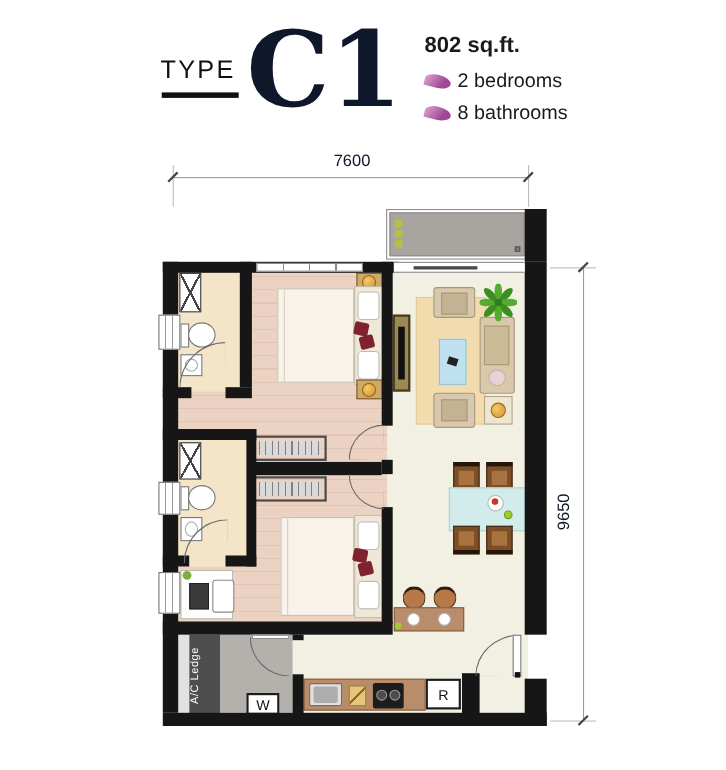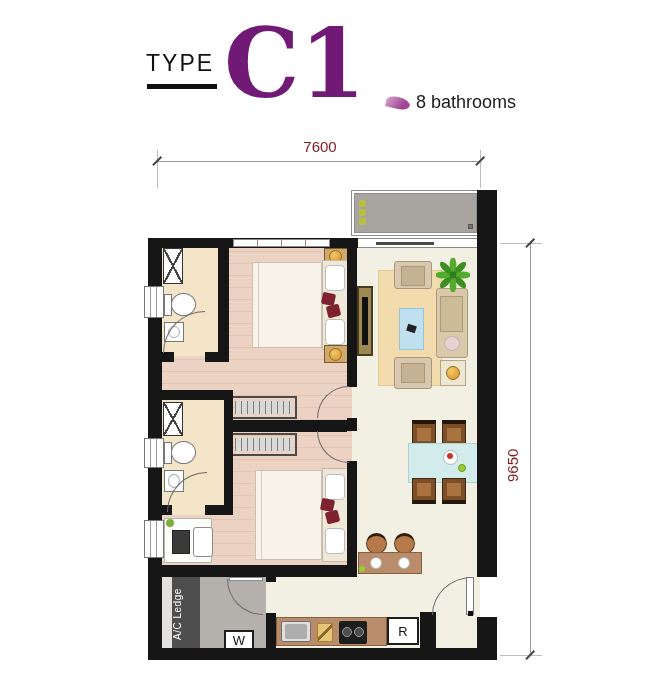--- a/index.html
+++ b/index.html
@@ -35,32 +35,37 @@
   .stool{background:#b5794a;border:1px solid #5d3a1c;border-top:3px solid #2f1d0d;border-radius:50%;}
   .plate{background:#fff;border:1px solid #b5b5b5;border-radius:50%;}
   .chair{background:#7d4f28;border:1px solid #3c2813;}
   .chair .pad{position:absolute;left:4px;right:4px;top:4px;bottom:4px;background:#a9733f;}
   .labelbox{background:#fff;border:2px solid #1d1d1d;display:flex;align-items:center;justify-content:center;
       font-size:13px;color:#111;}
   .vtext{writing-mode:vertical-rl;transform:rotate(180deg);text-align:center;}
   .dimline{background:#9a9a9a;}
   .extline{background:#bdbdbd;}
   .tick{width:12px;height:1.5px;background:#444;transform:rotate(-45deg);}
-  .dimlabel{font-size:15px;color:#7f1d1d;}
+  .dimlabel{font-size:15px;color:#0f172a;}
   .leaf{width:24px;height:12px;border-radius:50% 50% 50% 0;transform:rotate(14deg);
       background:linear-gradient(115deg,#d29ac8 10%,#a04695 70%);}
   .feat-row{display:flex;align-items:center;gap:6px;font-size:18px;color:#1a1a1a;}
 </style>
 </head>
 <body>
 
 <div class="abs" style="left:0;top:0;width:660px;height:135px;">
   <div class="abs" style="left:146px;top:50px;font-size:23px;letter-spacing:2px;color:#111;">TYPE</div>
   <div class="abs" style="left:147px;top:84px;width:70px;height:5px;background:#111;"></div>
-  <div class="abs" style="left:224px;top:16px;font-family:'DejaVu Serif',serif;font-weight:bold;font-size:95px;line-height:1;color:#701a75;">C1</div>
+  <div class="abs" style="left:224px;top:16px;font-family:'DejaVu Serif',serif;font-weight:bold;font-size:95px;line-height:1;color:#0f172a;">C1</div>
+  <div class="abs" style="left:386px;top:30px;font-size:20px;font-weight:bold;">802 sq.ft.</div>
+  <div class="abs feat-row" style="left:386px;top:63px;">
+    <span class="leaf"></span>
+    <span>2 bedrooms</span>
+  </div>
   <div class="abs feat-row" style="left:386px;top:92px;">
     <span class="leaf"></span>
     <span>8 bathrooms</span>
   </div>
 </div>
 
 <div class="abs dimlabel" style="left:280px;top:138px;width:80px;text-align:center;">7600</div>
 <div class="abs dimline" style="left:157px;top:161px;width:324px;height:1px;"></div>
 <div class="abs extline" style="left:157px;top:150px;width:1px;height:38px;"></div>
 <div class="abs extline" style="left:480px;top:150px;width:1px;height:38px;"></div>

